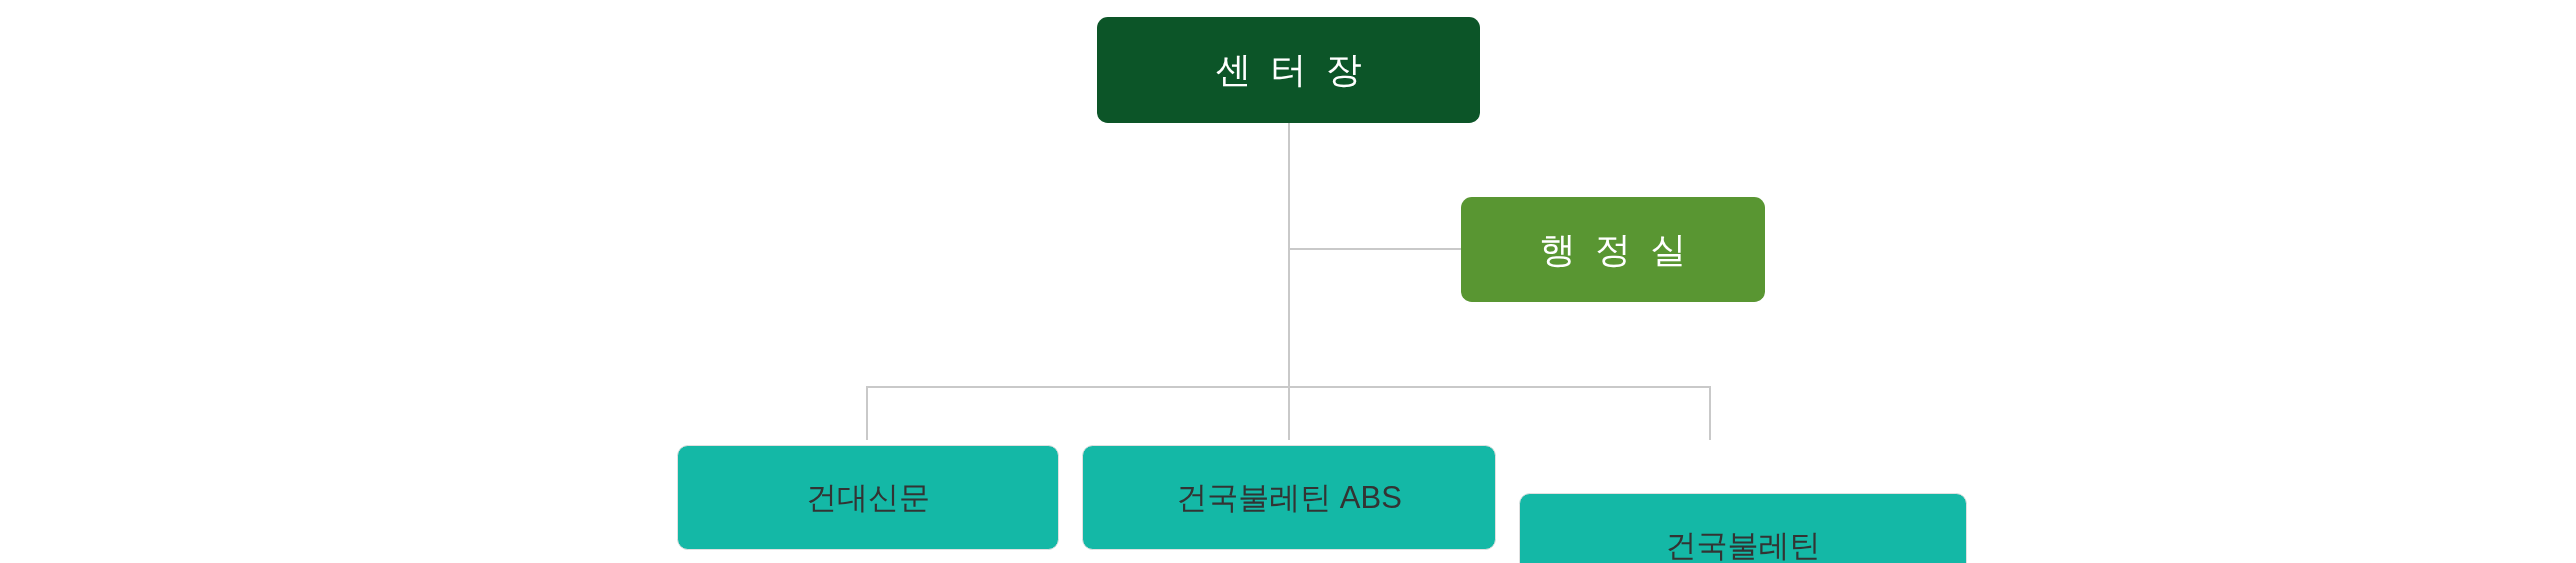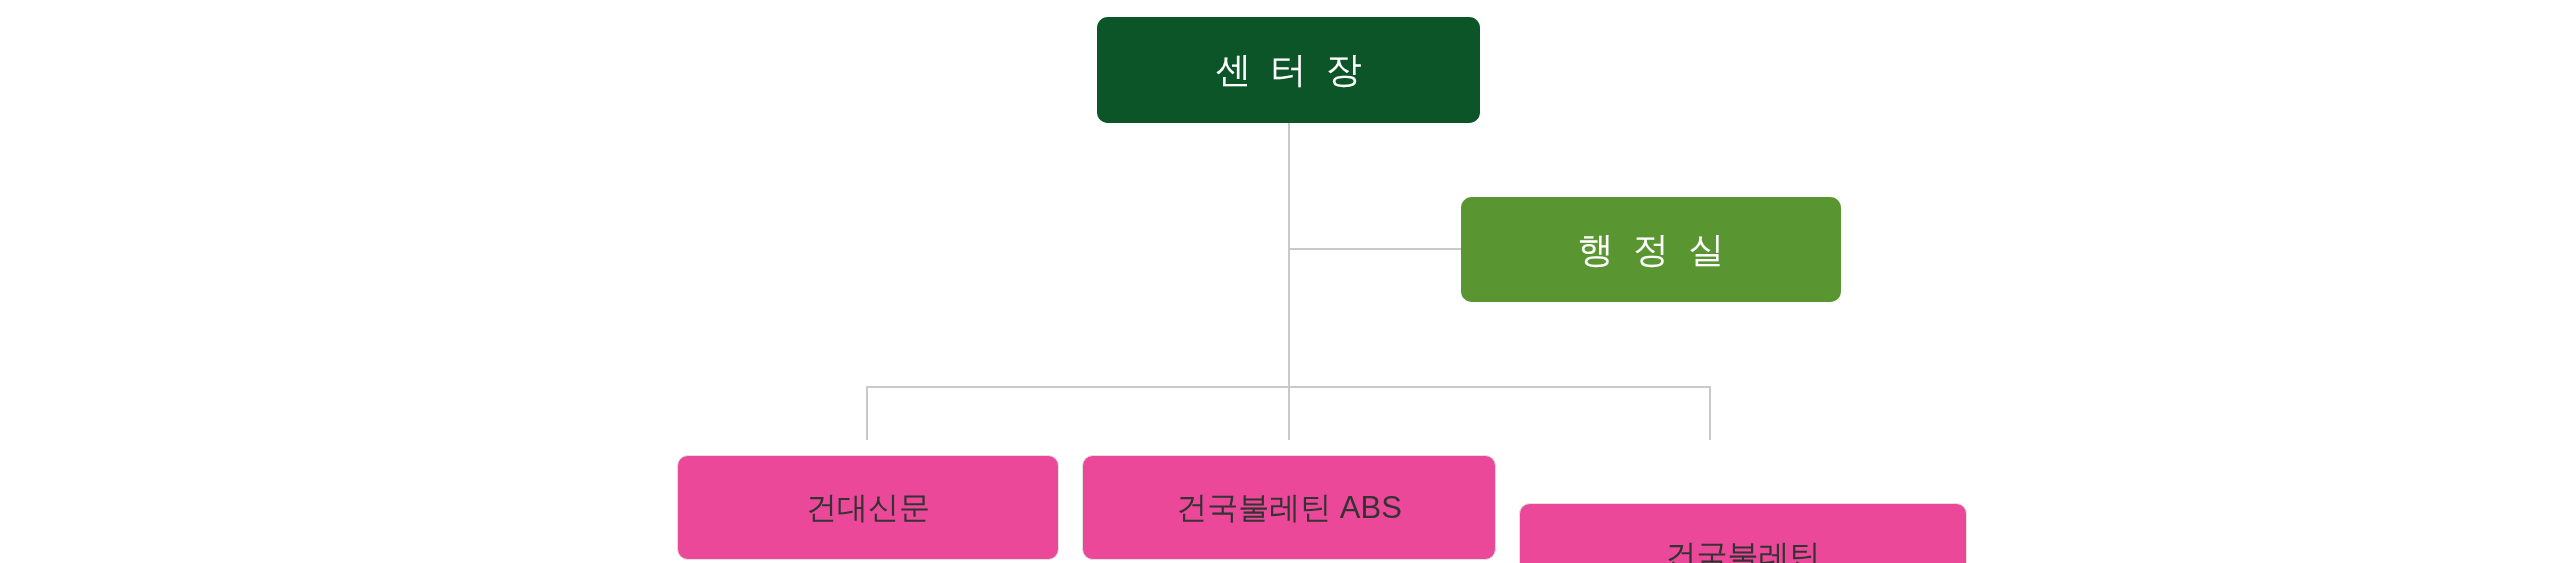--- a/index.html
+++ b/index.html
@@ -90,35 +90,35 @@
     font-size: 36px;
     letter-spacing: 4.6px;
     text-indent: 4.6px;
     border: none;
   }
 
   
   #node-admin-office {
     left: 1461px;
     top: 197px;
-    width: 380px;
+    width: 304px;
     height: 105px;
     background: #599632;
     color: #ffffff;
     font-size: 36px;
     letter-spacing: 4.6px;
     text-indent: 4.6px;
     border: none;
   }
 
   
   .node-media {
-    top: 455px;
+    top: 445px;
     height: 105px;
-    background: #ec4899;
+    background: #14b8a6;
     border: 0.8px solid #e0e0e0;
     color: #333333;
     font-size: 31px;
     letter-spacing: 0px;
     text-align: right;
   }
   #node-media-0 { left: 677px;  width: 382px; }
   #node-media-1 { left: 1082px; width: 414px; }
   #node-media-2 { left: 1519px; width: 448px; margin-top: 48px; }
 </style>

